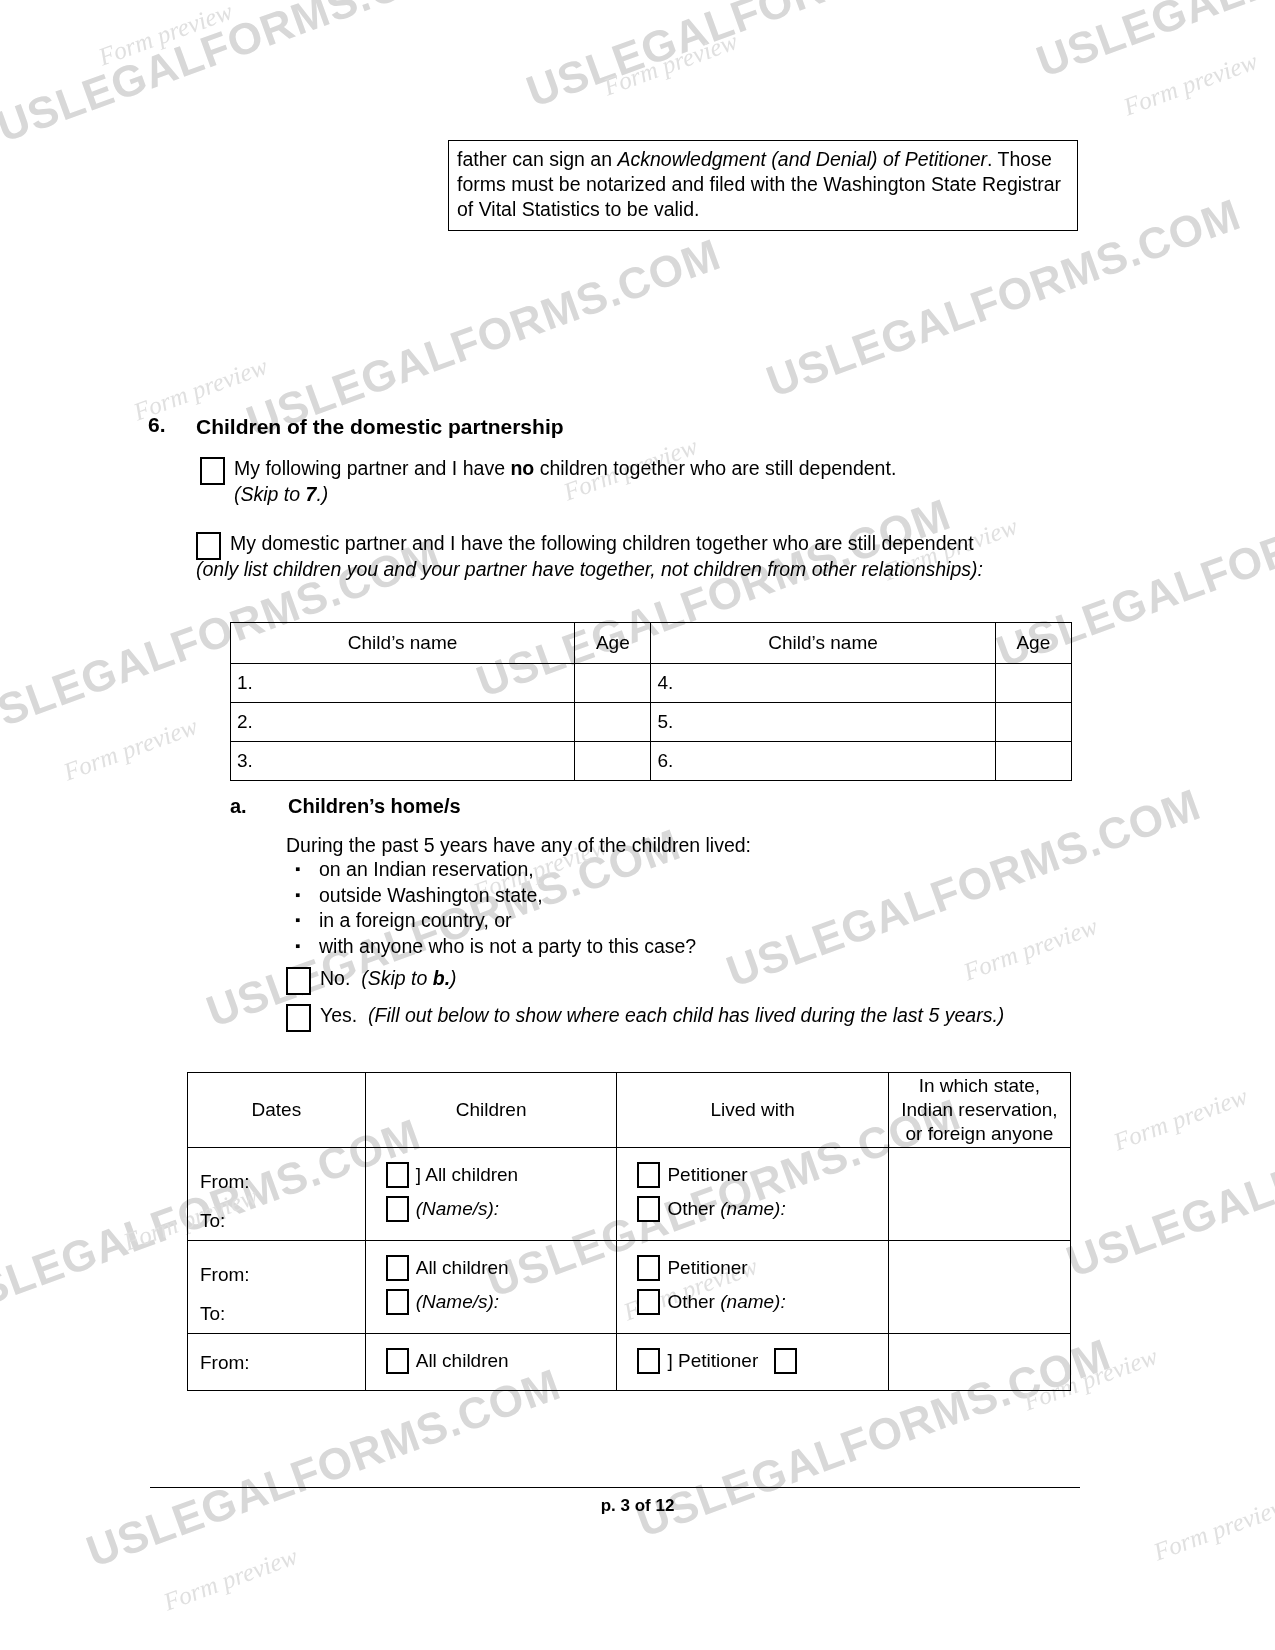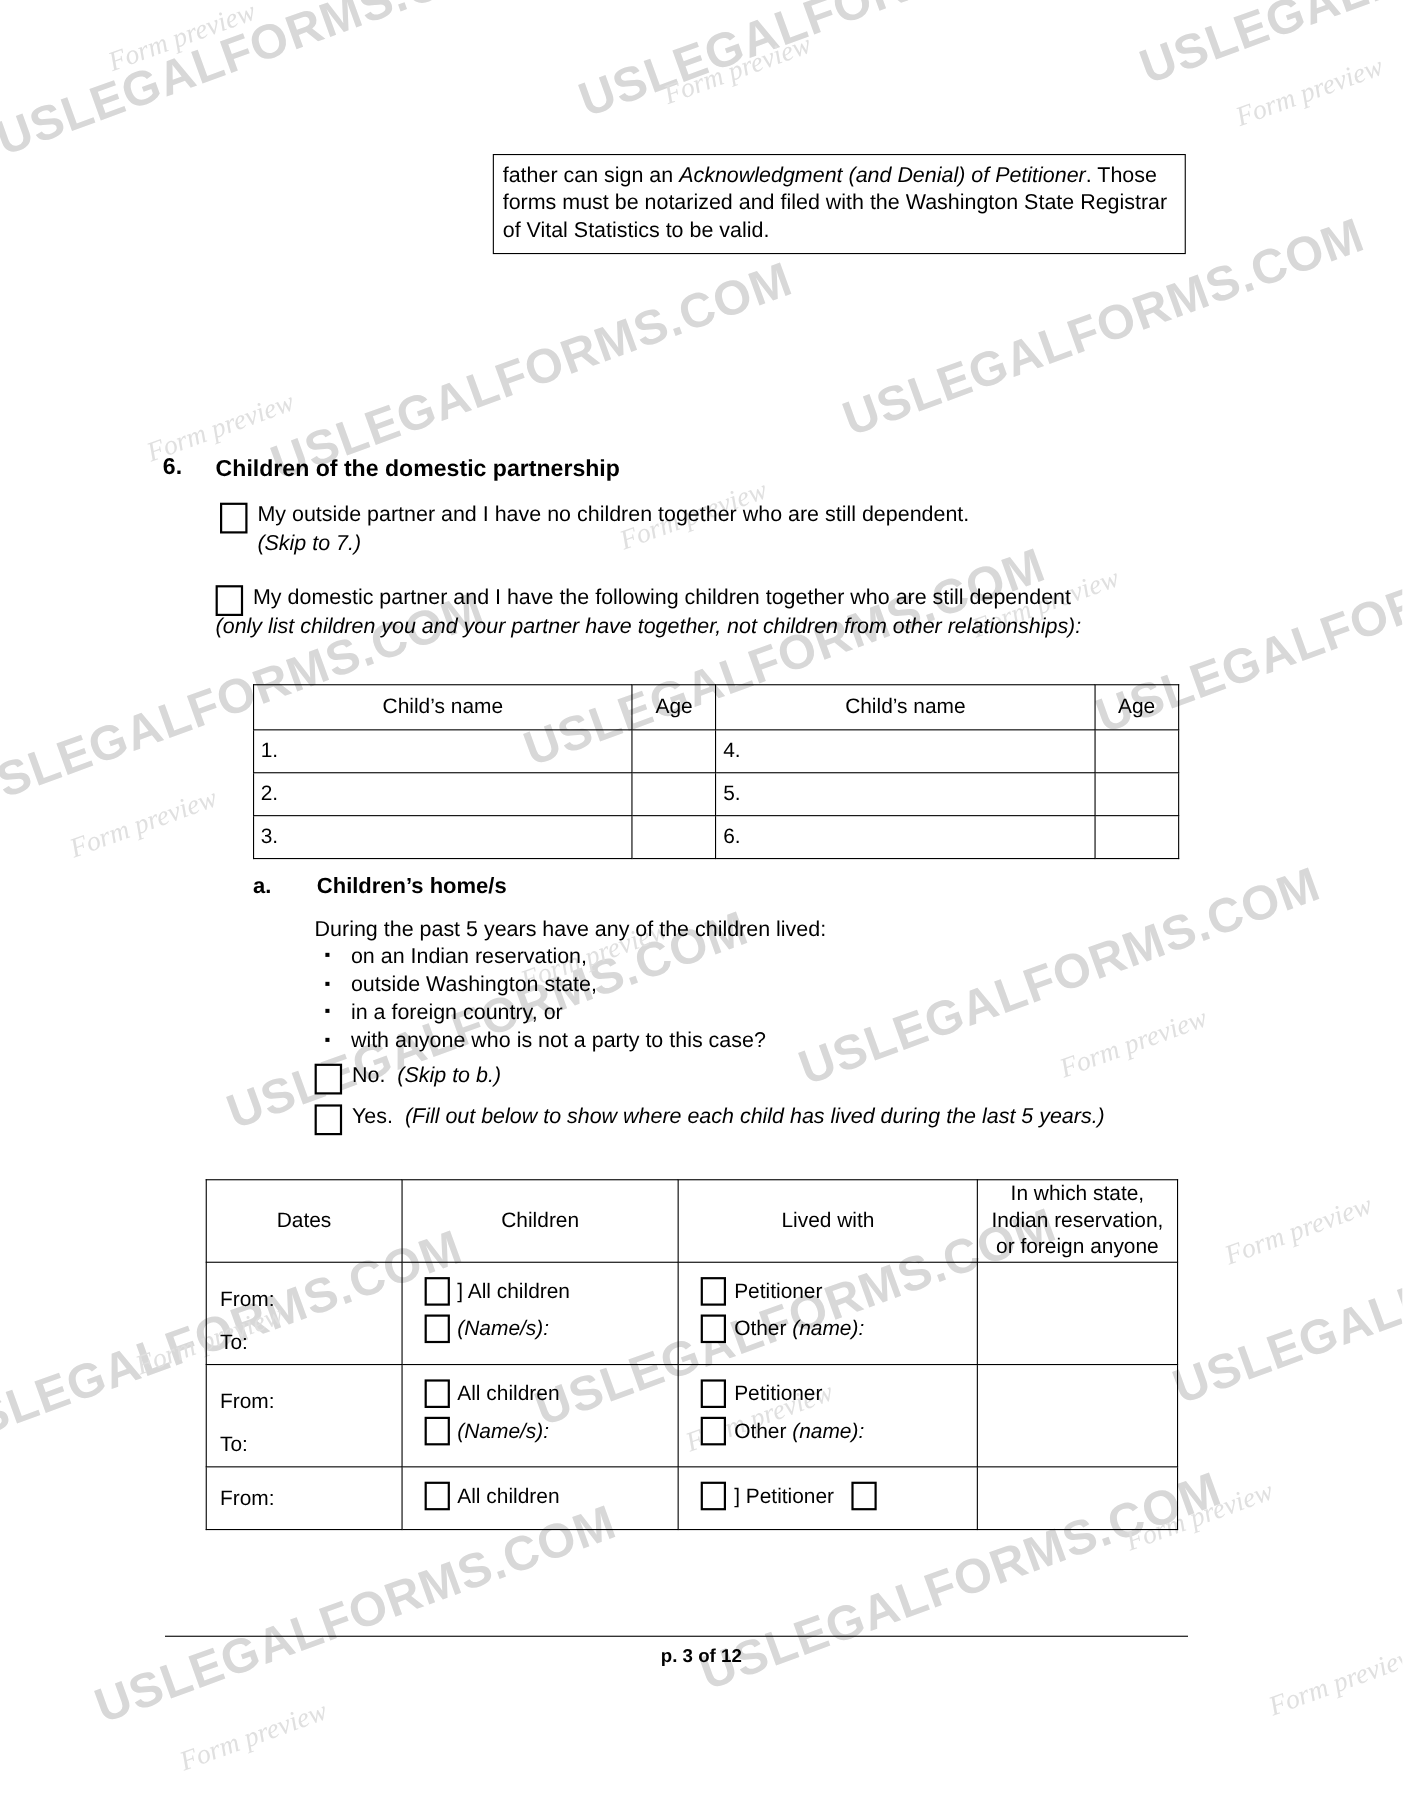--- a/index.html
+++ b/index.html
@@ -108,21 +108,21 @@
   }
   .opt-block .txt {
     display: block;
     margin-left: 34px;
   }
   .opt-block .sub {
     display: block;
     margin-left: 34px;
     font-style: italic;
   }
-  .opt-block b { font-weight: normal; }
+  .opt-block b { font-weight: bold; }
   .opt-block i { font-style: italic; }
 
   
   table.names {
     position: absolute;
     left: 230px;
     top: 622px;
     width: 842px;
     border-collapse: collapse;
     font-size: 19px;
@@ -292,21 +292,21 @@
       <span>Those forms must be notarized and filed with the Washington State Registrar of Vital Statistics to be valid.</span>
     </div>
 
     <div class="sec-head">
       <span class="num">6.</span>
       <span class="title">Children of the domestic partnership</span>
     </div>
 
     <div class="opt-block" style="left:200px; top:455px; width:880px;">
       <span class="cbwrap"><span class="cb"></span></span>
-      <span class="txt"><span>My outside partner and I have </span><b>no</b><span> children together who are still dependent.</span></span>
+      <span class="txt"><span>My following partner and I have </span><b>no</b><span> children together who are still dependent.</span></span>
       <span class="sub"><span>(Skip to </span><b>7</b><span>.)</span></span>
     </div>
 
     <div class="opt-block" style="left:196px; top:530px; width:880px;">
       <span class="cbwrap"><span class="cb"></span></span>
       <span class="txt">My domestic partner and I have the following children together who are still dependent</span>
       <span class="sub" style="margin-left:0;">(only list children you and your partner have together, not children from other relationships):</span>
     </div>
 
     <table class="names">

